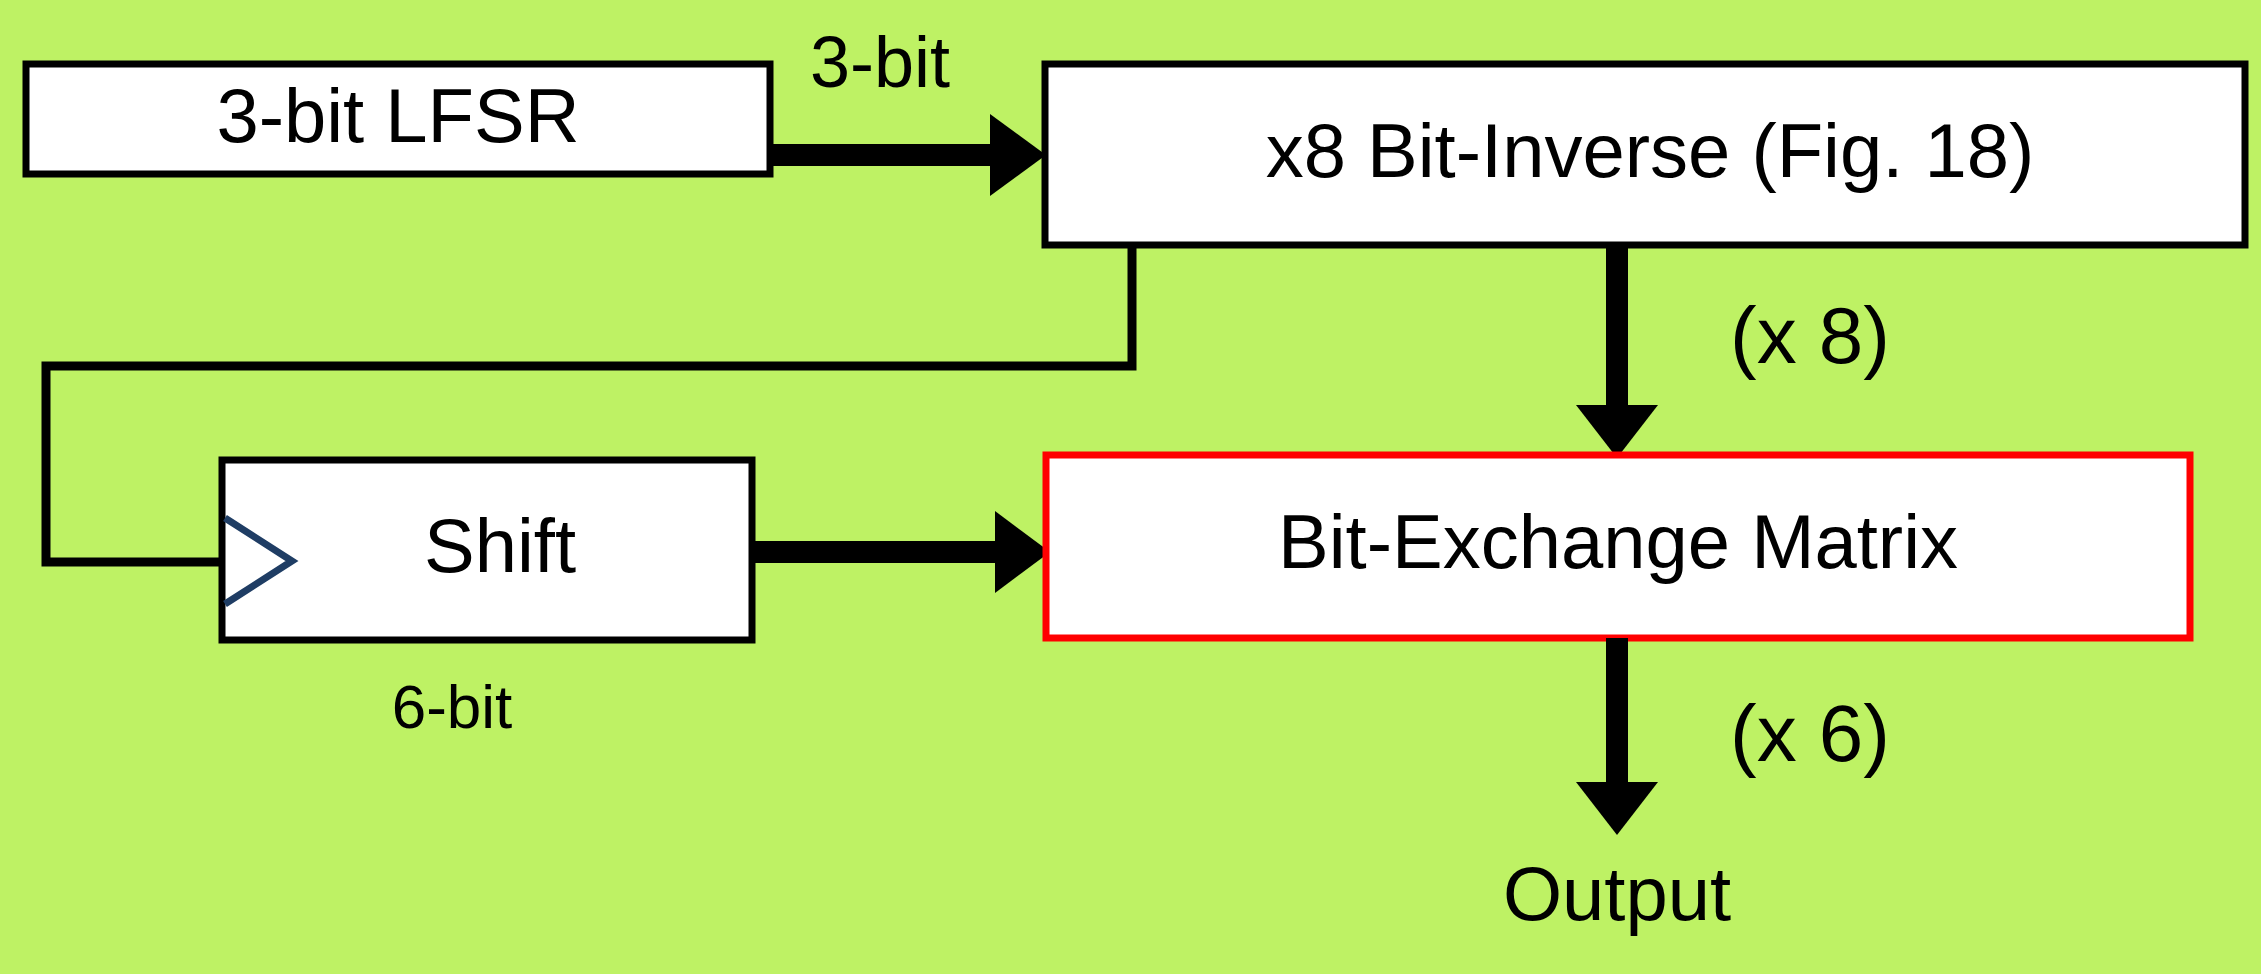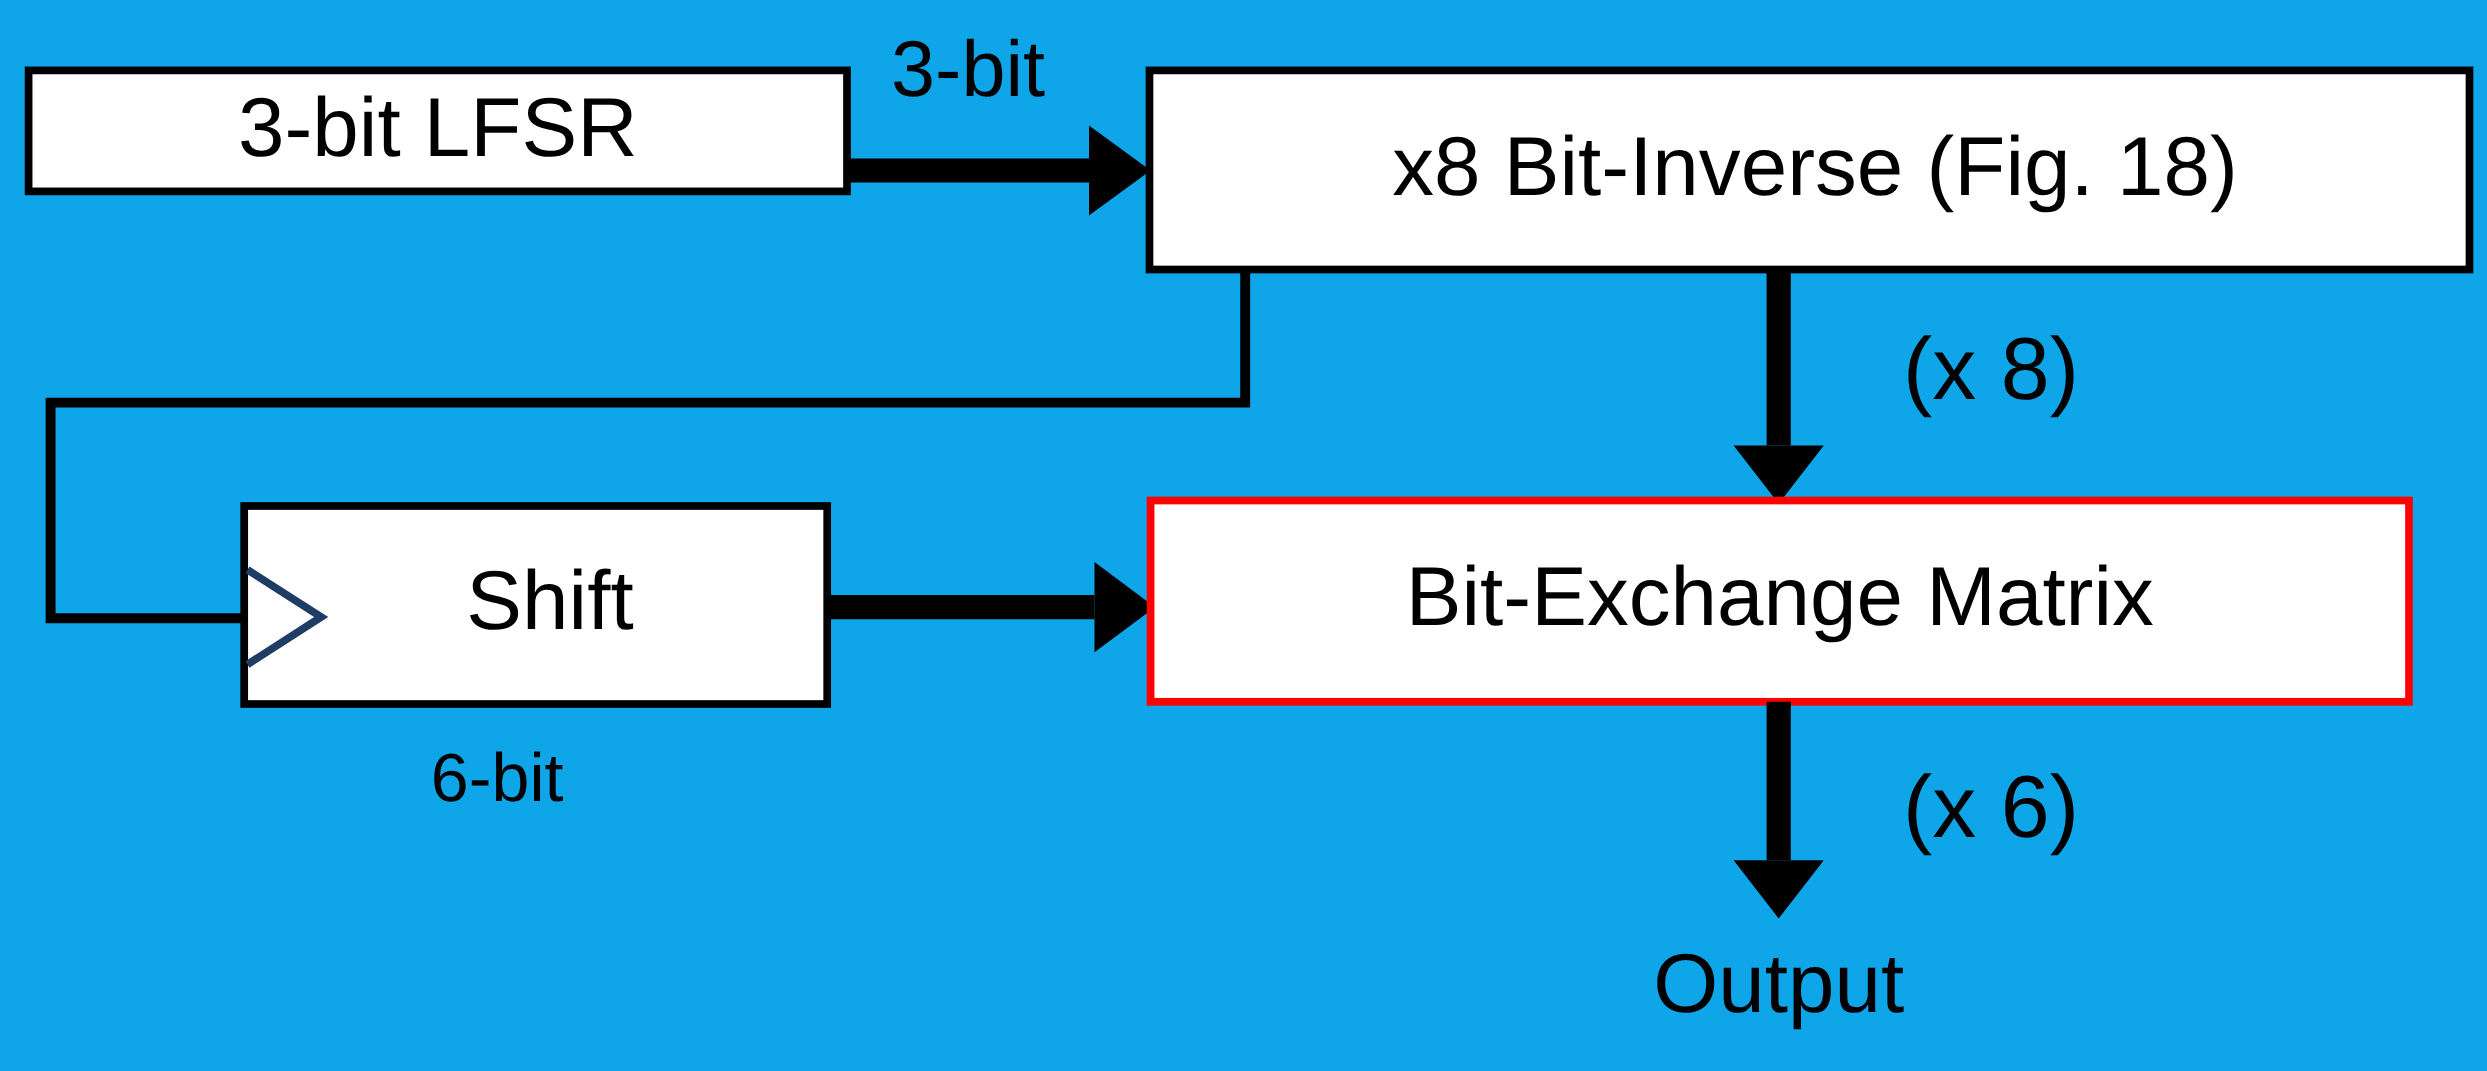--- a/index.html
+++ b/index.html
@@ -5,21 +5,21 @@
 <style>
   html, body {
     margin: 0;
     padding: 0;
     background: #ffffff;
   }
   #diagram-root {
     position: relative;
     width: 2261px;
     height: 974px;
-    background: #0ea5e9;
+    background: #bef264;
     font-family: "Liberation Sans", sans-serif;
     overflow: hidden;
   }
   svg#diagram-svg {
     position: absolute;
     top: 0;
     left: 0;
     width: 2261px;
     height: 974px;
     display: block;

